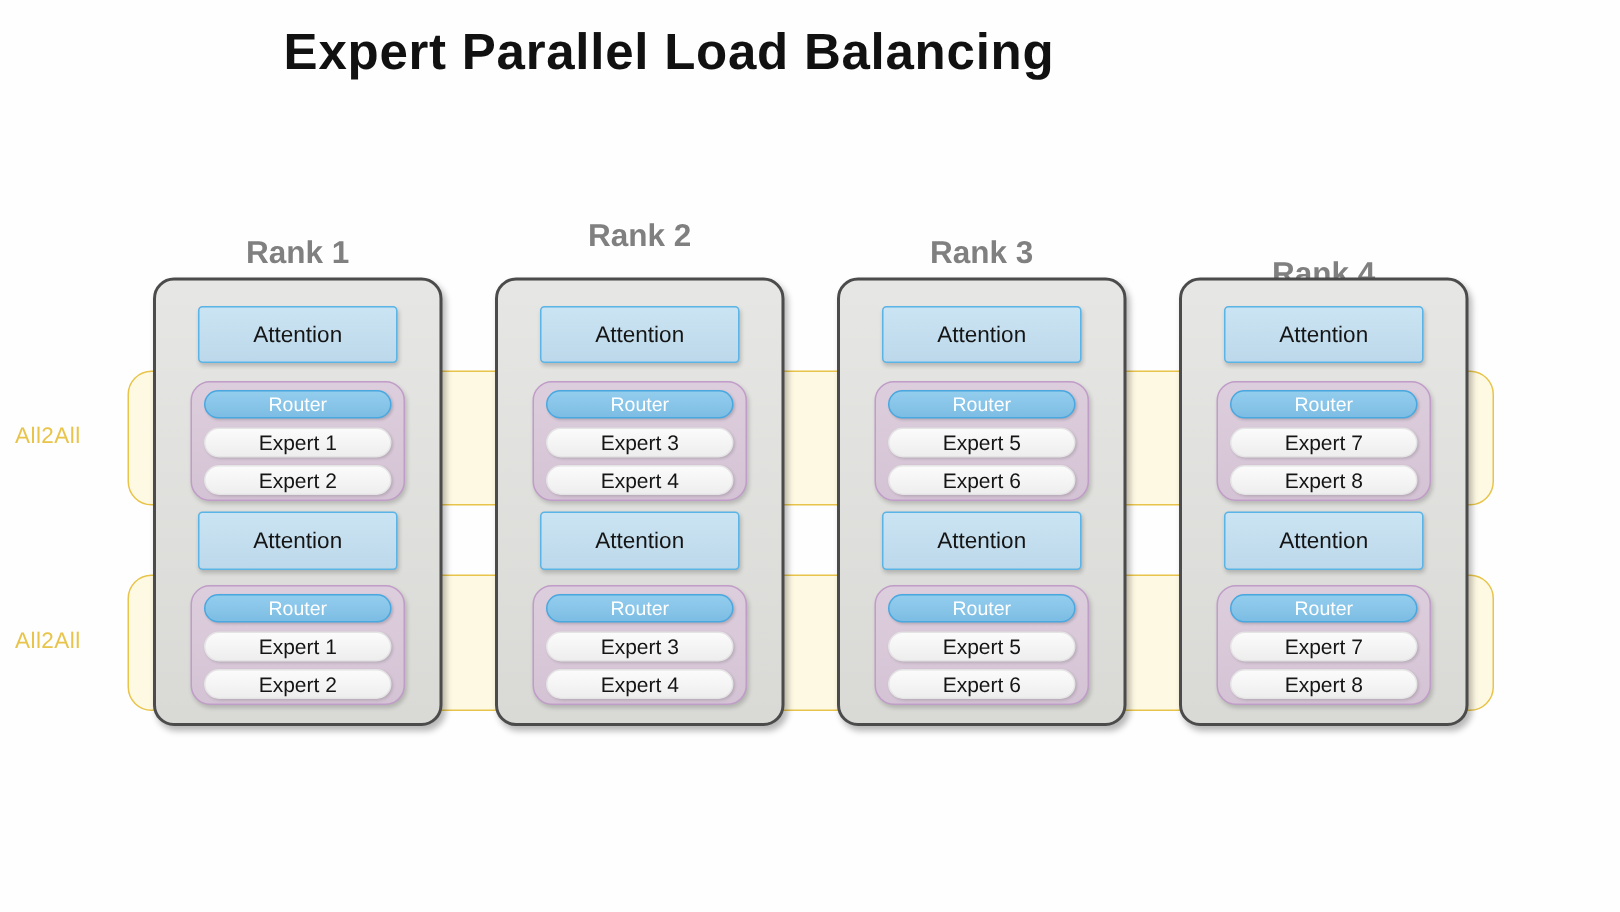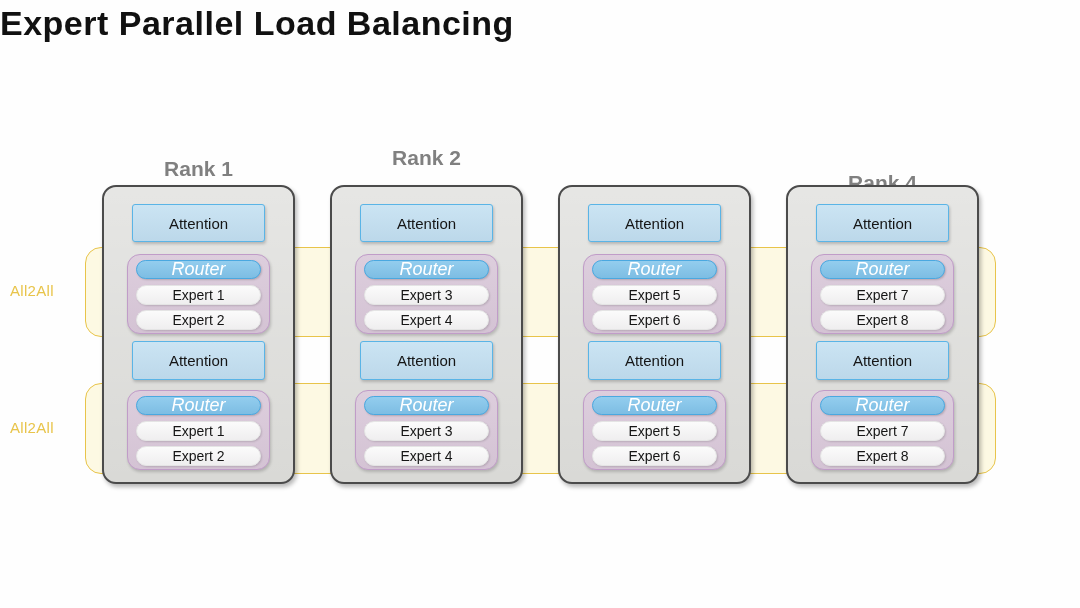--- a/index.html
+++ b/index.html
@@ -12,23 +12,24 @@
     height: 608px;
     position: relative;
     overflow: hidden;
     font-family: "Liberation Sans", sans-serif;
     background: #fefefe;
   }
 
   
   #page-title {
     position: absolute;
-    top: 4px;
+    top: 16px;
     left: 0;
     width: 892px;
+    text-align: center;
     font-size: 34px;
     font-weight: bold;
     color: #111111;
     letter-spacing: 0.5px;
   }
 
   
   #diagram {
     position: absolute;
     left: 0;
@@ -103,23 +104,22 @@
     position: absolute;
     box-sizing: border-box;
     border: 1.6px solid #4aa8e0;
     border-radius: 10px;
     background: #87c5e8;
     background-image: linear-gradient(180deg, #93cdee, #7dbde3);
     box-shadow: 1px 1px 2px rgba(0,0,0,0.18);
     display: flex;
     align-items: center;
     justify-content: center;
-    font-size: 18px;
+    font-size: 13px;
     color: #ffffff;
-    font-style: italic;
   }
 
   .expert-pill {
     position: absolute;
     box-sizing: border-box;
     border: 1px solid #e4e4e4;
     border-radius: 999px;
     background: #f6f5f6;
     background-image: linear-gradient(180deg, #fbfbfb, #efeeef);
     box-shadow: 1px 1px 2px rgba(0,0,0,0.14);
@@ -157,20 +157,21 @@
     <div class="attention-box" style="left: 360px; top: 204px; width: 133px; height: 38px;">Attention</div>
     <div class="moe-box" style="left: 355px; top: 254px; width: 143px; height: 80px;"></div>
     <div class="router-pill" style="left: 364px; top: 260px; width: 125px; height: 19px;">Router</div>
     <div class="expert-pill" style="left: 364px; top: 285px; width: 125px; height: 20px;">Expert 3</div>
     <div class="expert-pill" style="left: 364px; top: 310px; width: 125px; height: 20px;">Expert 4</div>
     <div class="attention-box" style="left: 360px; top: 341px; width: 133px; height: 39px;">Attention</div>
     <div class="moe-box" style="left: 355px; top: 390px; width: 143px; height: 80px;"></div>
     <div class="router-pill" style="left: 364px; top: 396px; width: 125px; height: 19px;">Router</div>
     <div class="expert-pill" style="left: 364px; top: 421px; width: 125px; height: 20px;">Expert 3</div>
     <div class="expert-pill" style="left: 364px; top: 446px; width: 125px; height: 20px;">Expert 4</div>
+    <div class="rank-label" style="left: 558px; top: 157px; width: 193px;">Rank 3</div>
     <div class="rank-box" style="left: 558px; top: 185px; width: 193px; height: 299px;"></div>
     <div class="attention-box" style="left: 588px; top: 204px; width: 133px; height: 38px;">Attention</div>
     <div class="moe-box" style="left: 583px; top: 254px; width: 143px; height: 80px;"></div>
     <div class="router-pill" style="left: 592px; top: 260px; width: 125px; height: 19px;">Router</div>
     <div class="expert-pill" style="left: 592px; top: 285px; width: 125px; height: 20px;">Expert 5</div>
     <div class="expert-pill" style="left: 592px; top: 310px; width: 125px; height: 20px;">Expert 6</div>
     <div class="attention-box" style="left: 588px; top: 341px; width: 133px; height: 39px;">Attention</div>
     <div class="moe-box" style="left: 583px; top: 390px; width: 143px; height: 80px;"></div>
     <div class="router-pill" style="left: 592px; top: 396px; width: 125px; height: 19px;">Router</div>
     <div class="expert-pill" style="left: 592px; top: 421px; width: 125px; height: 20px;">Expert 5</div>

